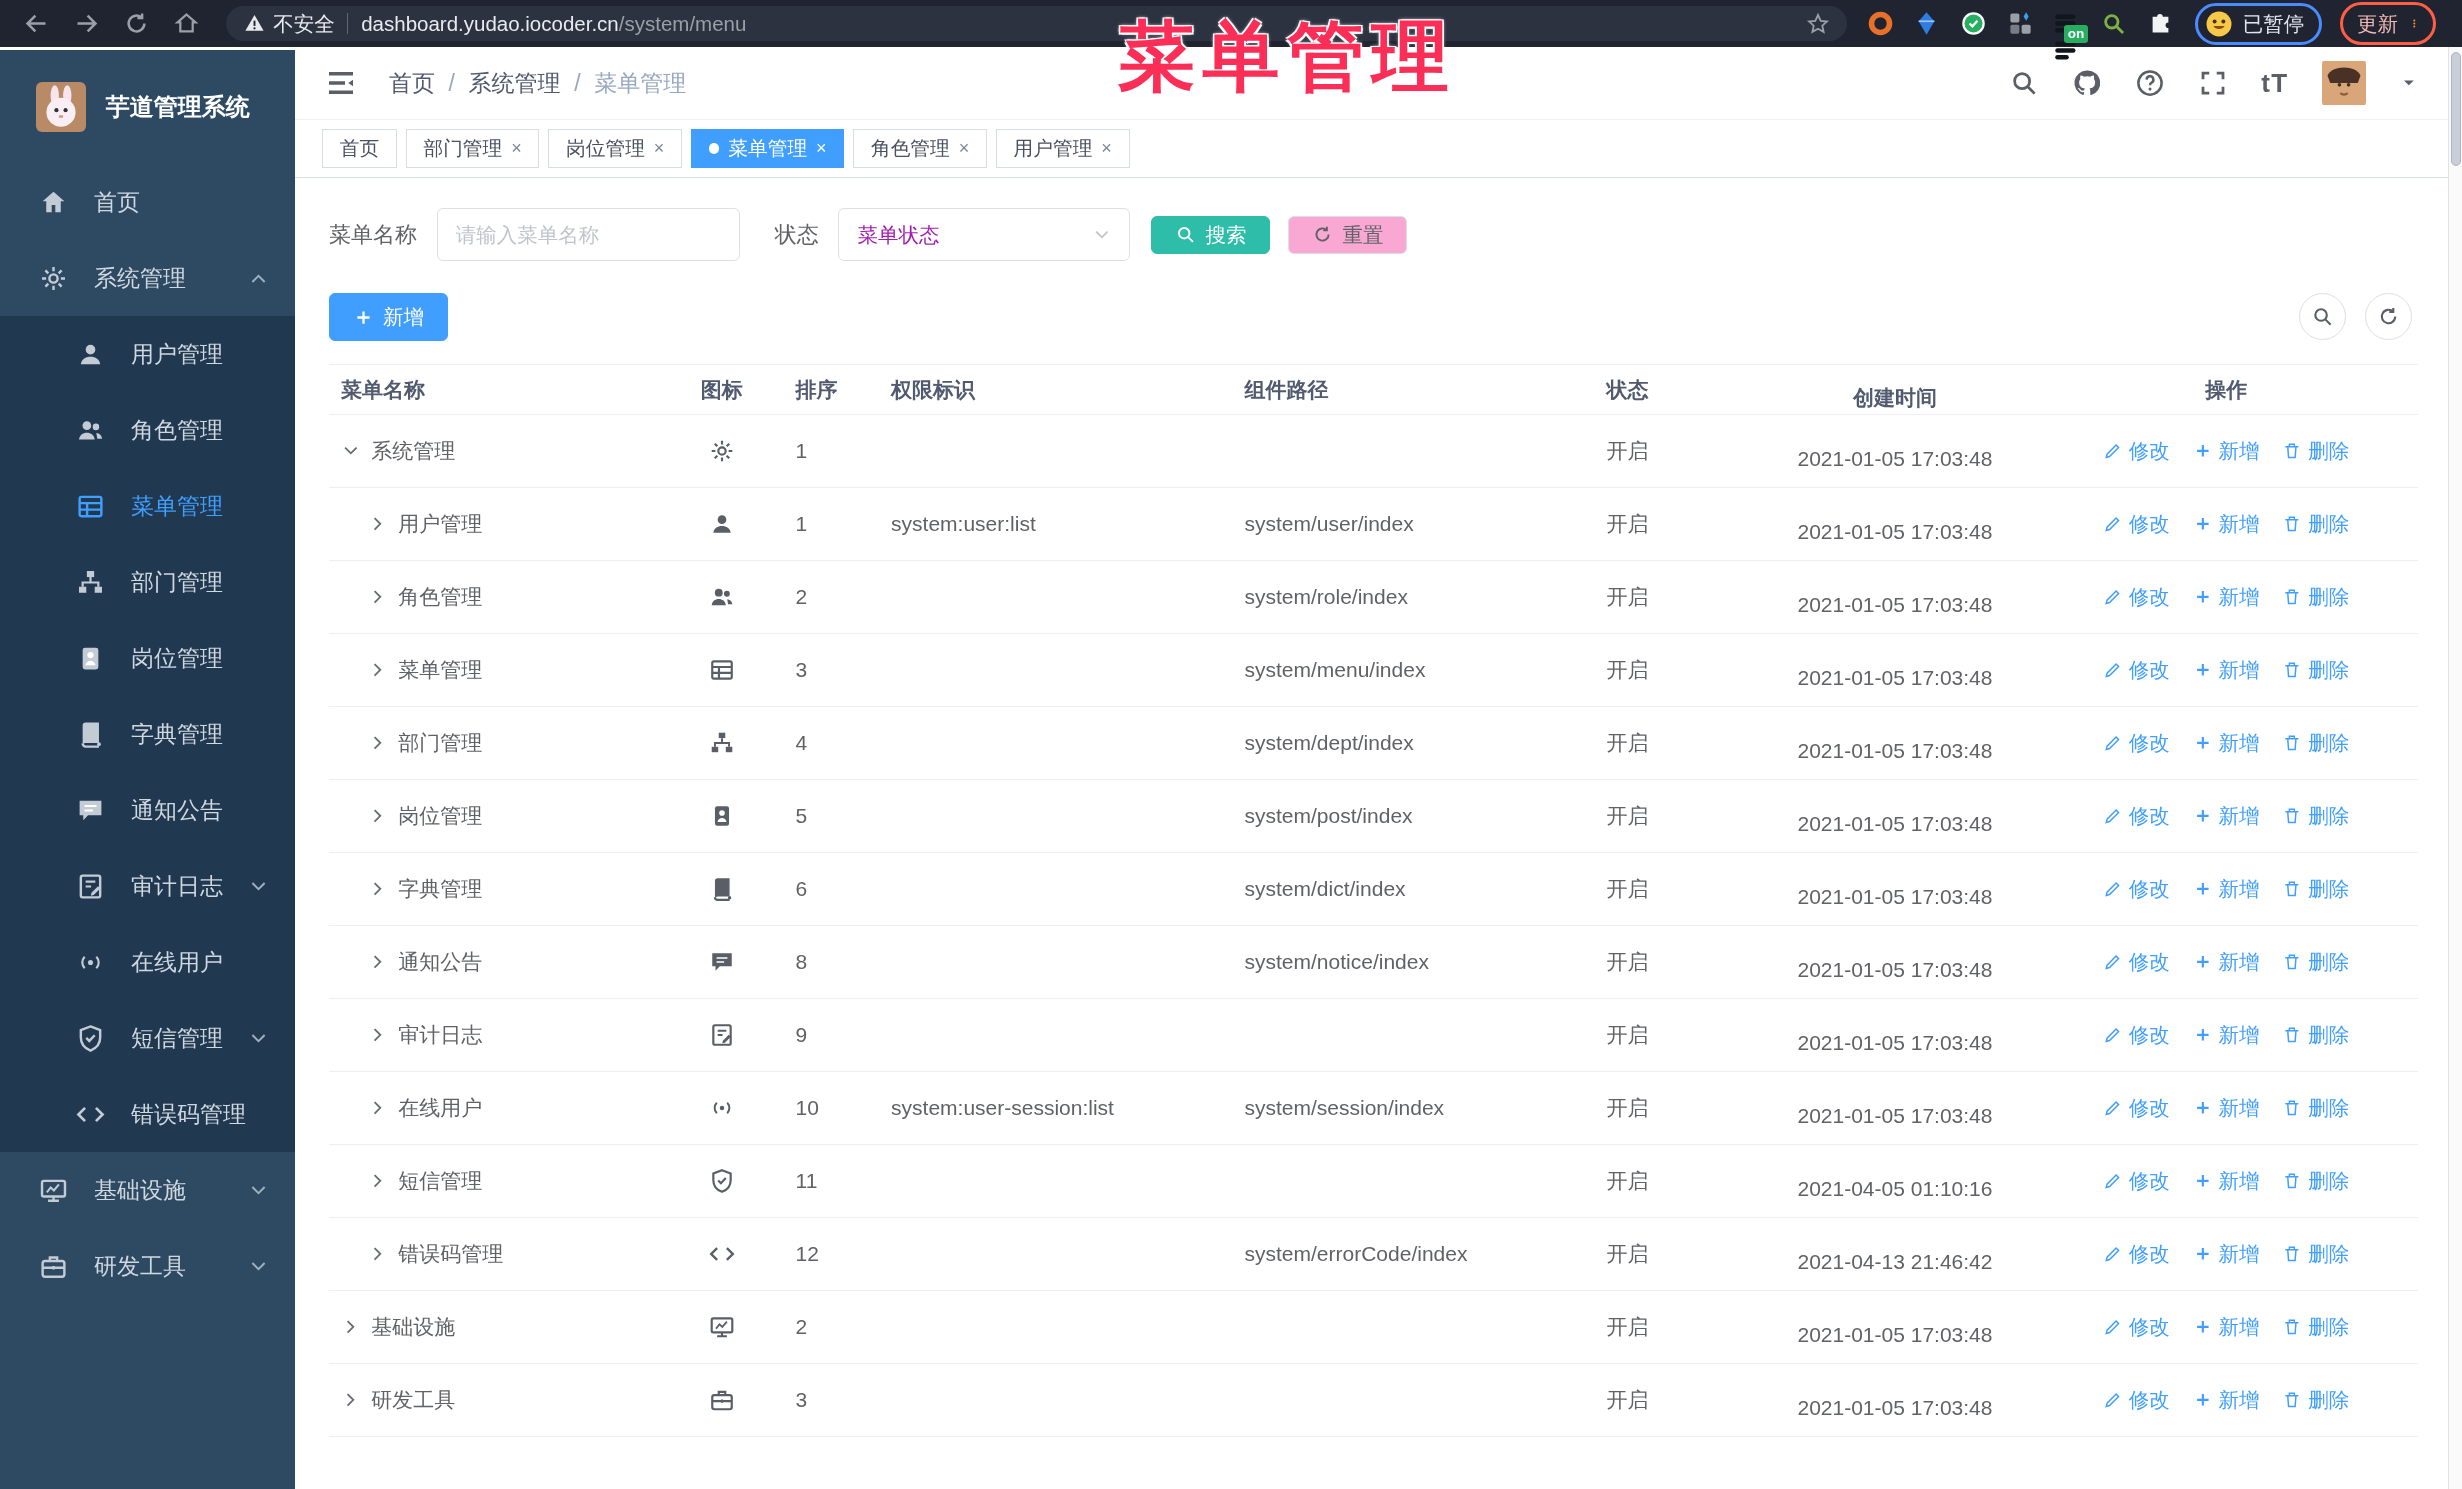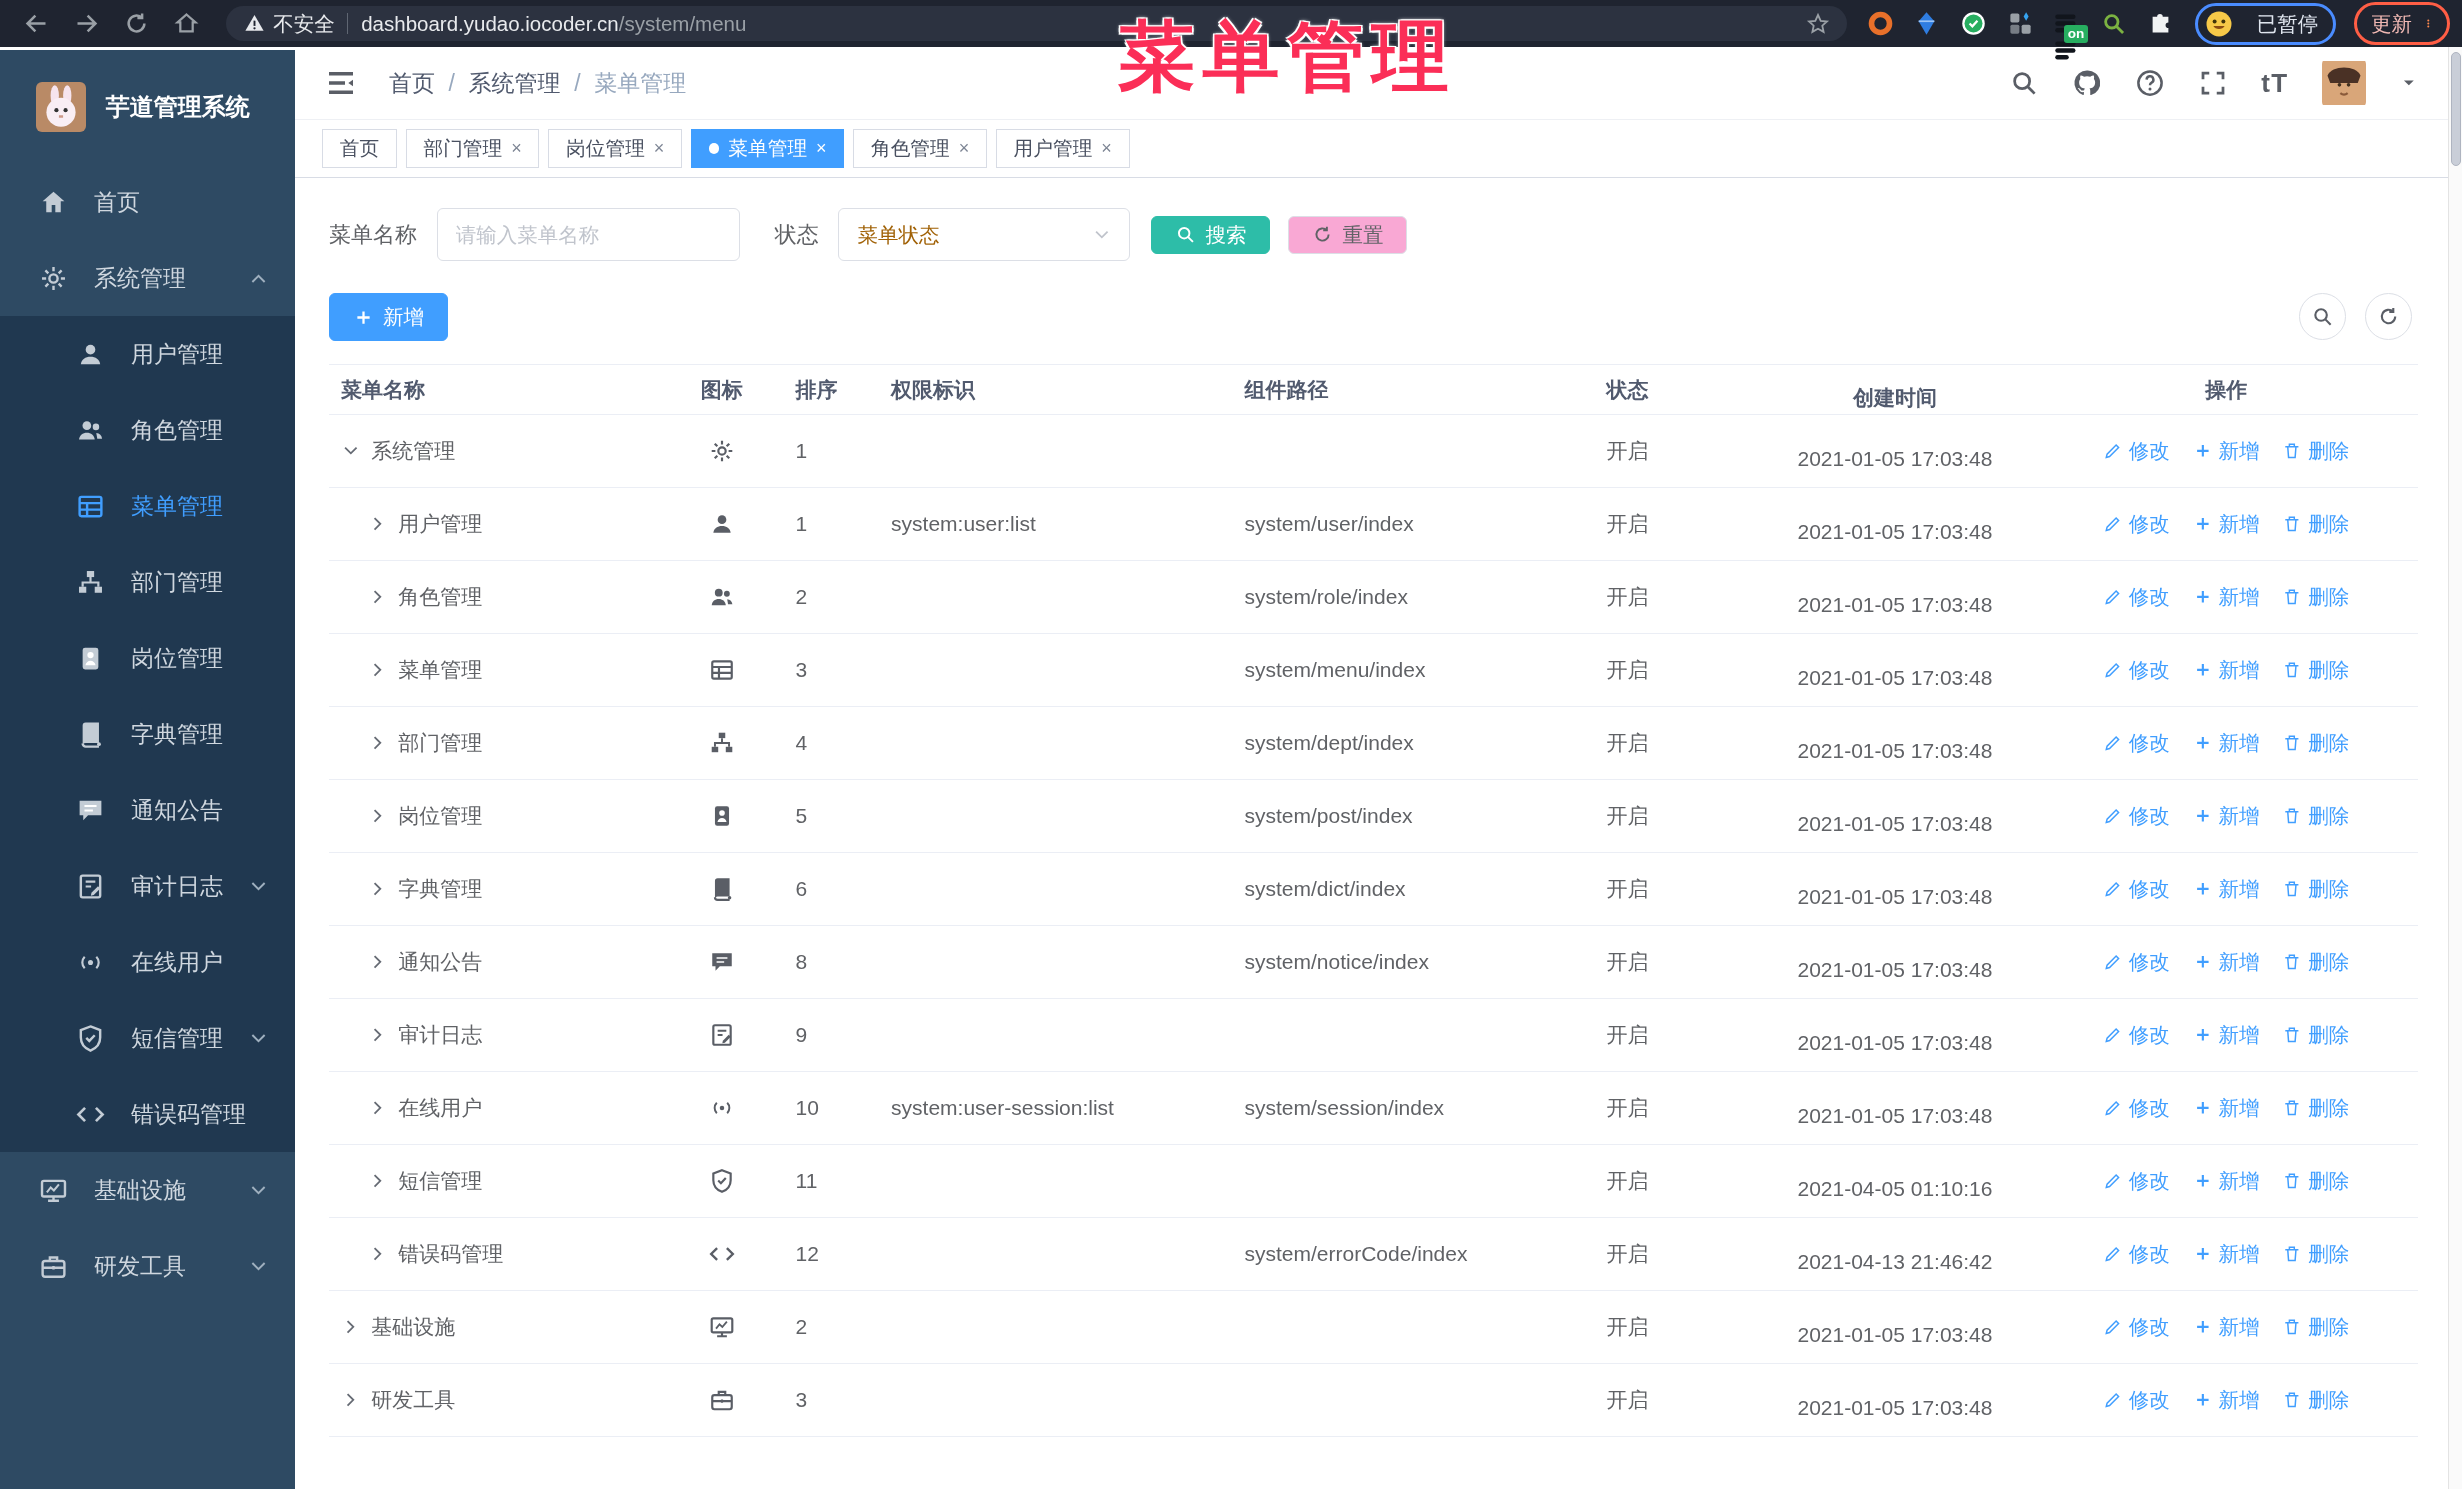--- a/index.html
+++ b/index.html
@@ -17,21 +17,21 @@
   #url-pill .warn { width:23px; height:23px; color:#e8eaed; flex:none; }
   #security-label { font-size:20.5px; margin:0 12px 0 7.6px; }
   .url-sep { width:0.8px; height:21px; background:#5f6672; margin-right:13.6px; }
   #url-host { font-size:20.5px; color:#e8eaed; }
   #url-path { font-size:20.5px; color:#9aa0a6; }
   #star { margin-left:auto; width:24px; height:24px; color:#9aa0a6; }
   .ext { width:27px; height:27px; margin-left:19.7px; flex:none; position:relative; }
   .ext svg { display:block; }
   .on-chip { position:absolute; right:-7.6px; bottom:-6px; background:#27ae60; color:#fff;
     font-size:13.6px; line-height:1; padding:2.3px 3.8px; border-radius:3px; font-weight:700; }
-  #paused-pill { margin-left:21px; display:flex; align-items:center; gap:23px;
+  #paused-pill { margin-left:21px; display:flex; align-items:center; gap:9px;
     border:3px solid #4a8cff; border-radius:27px; padding:3px 15px 3px 6px; }
   #paused-pill .face { width:30px; height:30px; }
   #paused-label { color:#dfe5ee; font-size:20.5px; }
   #update-pill { margin-left:18px; margin-right:10.6px; display:flex; align-items:center; gap:10.6px;
     border:3px solid #ff5e45; border-radius:27px; padding:4.5px 13.6px; }
   #update-label { color:#f1b9b4; font-size:20.5px; }
   #update-pill .dots { width:10.6px; height:27px; }
 
   
   #annotation-title { position:absolute; left:1118px; top:6px; z-index:40;
@@ -81,21 +81,21 @@
 
   
   #content { padding:30px 30px 0 34px; }
   #filter-row { display:flex; align-items:center; margin-bottom:32px; }
   .f-label { font-size:22px; color:#606266; margin-right:19.7px; }
   #name-input { width:303px; height:53px; border:0.8px solid #dcdfe6; border-radius:6px;
     font-size:20.5px; padding:0 18px; color:#b91c1c; }
   #name-input::placeholder { color:#c0c4cc; }
   #status-label { margin-left:35px; }
   #status-select { width:292px; height:53px; border:0.8px solid #dcdfe6; border-radius:6px;
-    display:flex; align-items:center; padding:16px 18px; color:#a16207; font-size:20.5px; }
+    display:flex; align-items:center; padding:16px 18px; color:#a21caf; font-size:20.5px; }
   #status-select .chev { margin-left:auto; width:19.7px; height:19.7px; color:#c0c4cc; }
   .btn { height:38px; display:flex; align-items:center; gap:9px; border-radius:6px;
     font-size:20.5px; padding:0 23px; cursor:pointer; }
   #search-btn { margin-left:21px; background:#2dbda8; color:#fff; border:0.8px solid #2dbda8; }
   #reset-btn { margin-left:18px; background:#f9a8d4; color:#606266; border:0.8px solid #dcdfe6; }
   .btn .bic { width:21px; height:21px; }
   #toolbar-row { display:flex; align-items:center; margin-bottom:23px; position:relative; }
   #add-btn { background:#409eff; border:0.8px solid #409eff; color:#fff; height:48px; }
   .circ { width:47px; height:47px; border:0.8px solid #dcdfe6; border-radius:50%;
     display:flex; align-items:center; justify-content:center; color:#5a5e66; cursor:pointer; }

